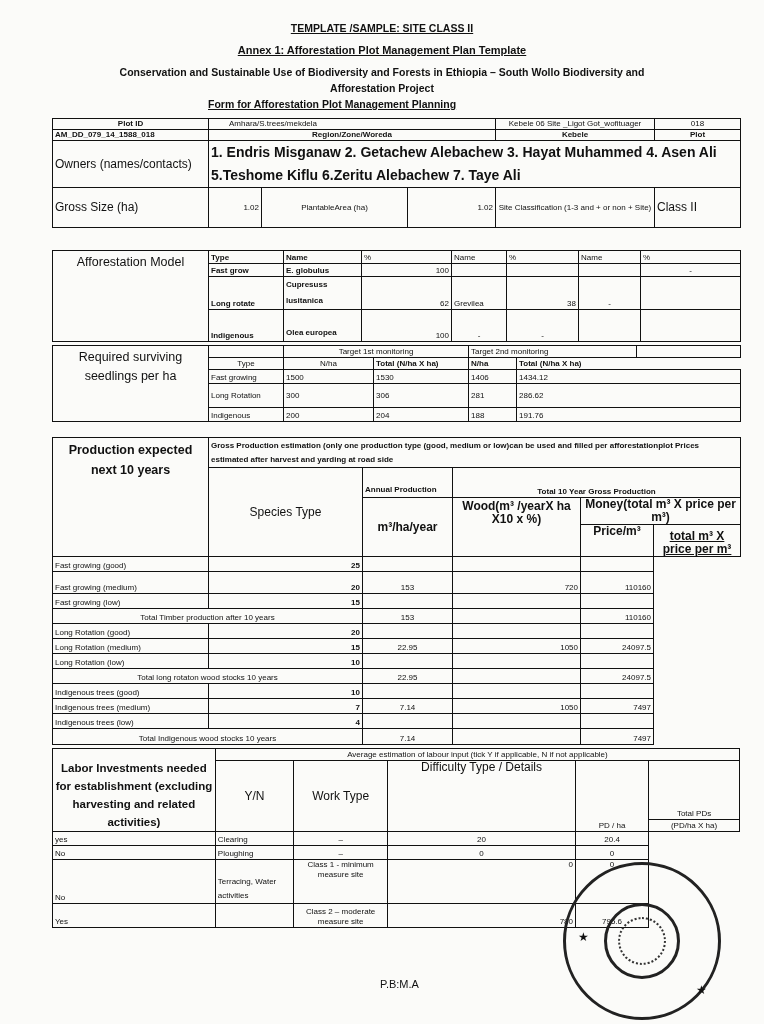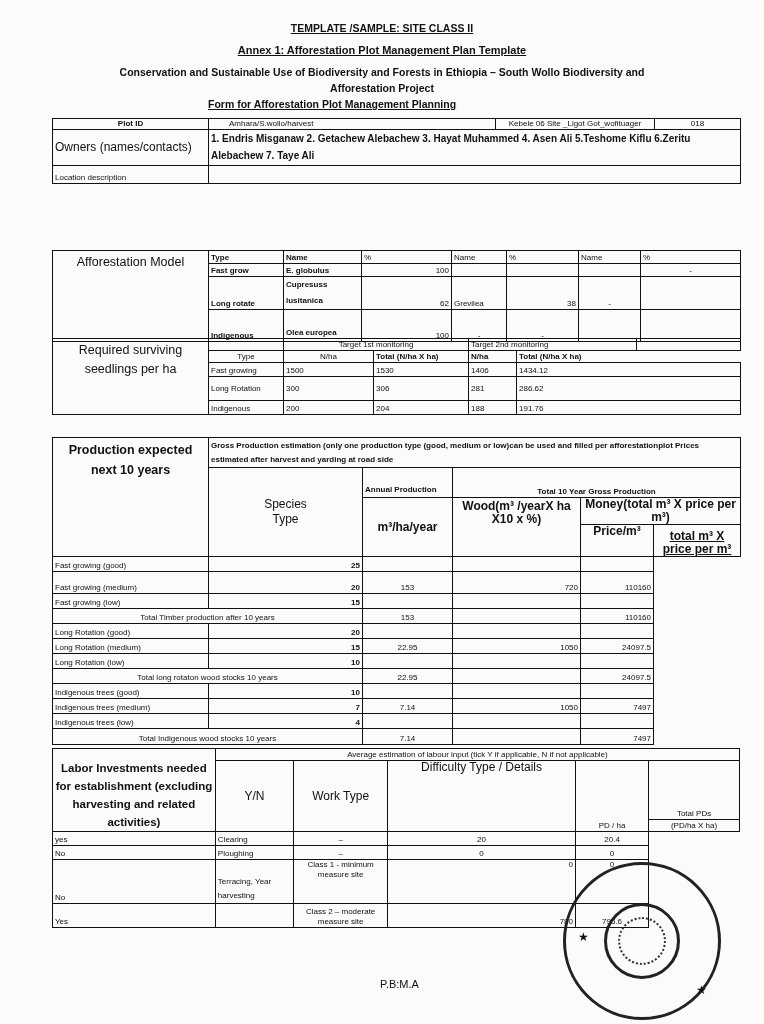--- a/index.html
+++ b/index.html
@@ -41,31 +41,41 @@
       <col style="width:53px">
       <col style="width:146px">
       <col style="width:88px">
       <col style="width:106px">
       <col style="width:53px">
       <col style="width:86px">
     </colgroup>
   <tbody>
       <tr style="height:11px">
     <td class="c b">Plot ID</td>
-    <td colspan="3" class="c" style="text-align:left;padding-left:20px">Amhara/S.wollo/harvest</td>
+    <td colspan="3" class="c" style="text-align:left;padding-left:20px">Amhara/S.trees/mekdela</td>
     <td colspan="2" class="c">Kebele 06  Site _Ligot   Got_wofituager</td>
     <td class="c">018</td>
   </tr>
+  <tr style="height:11px">
+    <td class="b">AM_DD_079_14_1588_018</td>
+    <td colspan="3" class="c b">Region/Zone/Woreda</td>
+    <td colspan="2" class="c b">Kebele</td>
+    <td class="c b">Plot</td>
+  </tr>
   <tr style="height:36px">
     <td class="mid" style="vertical-align:middle">Owners (names/contacts)</td>
-    <td colspan="6" class="b" style="font-size:10px;line-height:17px;vertical-align:top">1. Endris Misganaw  2. Getachew Alebachew  3. Hayat Muhammed  4.  Asen Ali  5.Teshome Kiflu  6.Zeritu Alebachew  7. Taye Ali</td>
-  </tr>
-  <tr style="height:18px">
-    <td>Location description</td>
-    <td colspan="6"></td>
+    <td colspan="6" class="b" style="font-size:14px;line-height:23px;vertical-align:top">1. Endris Misganaw  2. Getachew Alebachew  3. Hayat Muhammed  4.  Asen Ali  5.Teshome Kiflu  6.Zeritu Alebachew  7. Taye Ali</td>
+  </tr>
+  <tr style="height:40px">
+    <td class="big" style="vertical-align:middle">Gross Size (ha)</td>
+    <td class="r" style="vertical-align:middle">1.02</td>
+    <td class="c" style="vertical-align:middle">PlantableArea (ha)</td>
+    <td class="r" style="vertical-align:middle">1.02</td>
+    <td colspan="2" class="c" style="vertical-align:middle;line-height:13px">Site Classification (1-3 and + or non + Site)</td>
+    <td class="big" style="vertical-align:middle">Class II</td>
   </tr>
 </tbody>
   </table>
 
 <table style="left:52px; top:250px; width:688px;">
   <colgroup>
       <col style="width:156px">
       <col style="width:75px">
       <col style="width:78px">
       <col style="width:90px">
@@ -108,21 +118,21 @@
     <td class="b" style="line-height:16px">Olea europea</td>
     <td class="r">100</td>
     <td class="c">-</td>
     <td class="c">-</td>
     <td></td>
     <td></td>
   </tr>
 </tbody>
   </table>
 
-<table style="left:52px; top:338px; width:688px;">
+<table style="left:52px; top:345px; width:688px;">
   <colgroup>
       <col style="width:156px">
       <col style="width:75px">
       <col style="width:90px">
       <col style="width:95px">
       <col style="width:48px">
       <col style="width:120px">
       <col style="width:104px">
     </colgroup>
   <tbody>
@@ -172,21 +182,21 @@
       <col style="width:128px">
       <col style="width:73px">
       <col style="width:87px">
     </colgroup>
   <tbody>
       <tr style="height:30px">
     <td rowspan="18" class="sec" style="font-size:12.5px;line-height:20px;font-weight:bold">Production expected next 10 years</td>
     <td colspan="5" class="b" style="line-height:14px;vertical-align:middle">Gross Production estimation (only one production type (good, medium or low)can be used and filled per afforestationplot Prices estimated after harvest and yarding at road side</td>
   </tr>
   <tr style="height:30px">
-    <td rowspan="3" class="c big" style="vertical-align:middle;padding:0 48px">Species Type</td>
+    <td rowspan="3" class="c big" style="vertical-align:middle;padding:0 33px">Species Type</td>
     <td class="b" style="line-height:14px">Annual Production</td>
     <td colspan="3" class="c b">Total 10 Year Gross Production</td>
   </tr>
   <tr style="height:26px">
     <td rowspan="2" class="c b mid" style="vertical-align:middle">m³/ha/year</td>
     <td rowspan="2" class="c b mid" style="vertical-align:top;padding-top:2px">Wood(m³ /yearX ha  X10 x %)</td>
     <td colspan="2" class="c b mid">Money(total m³  X  price per m³)</td>
   </tr>
   <tr style="height:32px">
     <td class="c b mid" style="vertical-align:top">Price/m³</td>
@@ -313,21 +323,21 @@
       </tr>
       <tr style="height: 14px;">
         <td class="">No</td>
         <td class="">Ploughing</td>
         <td class="c">–</td>
         <td class="c">0</td>
         <td class="c">0</td>
       </tr>
       <tr style="height: 44px;">
         <td class="">No</td>
-        <td class="" style="line-height: 14px;">Terracing, Year harvesting</td>
+        <td class="" style="line-height: 14px;">Terracing, Water activities</td>
         <td class="c" style="vertical-align: top;">Class 1 - minimum measure site</td>
         <td class="c" style="vertical-align: top; text-align: right;">0</td>
         <td class="c" style="vertical-align: top;">0</td>
       </tr>
       <tr style="height: 24px;">
         <td class="">Yes</td>
         <td class=""></td>
         <td class="c">Class 2 – moderate measure site</td>
         <td class="c" style="text-align: right;">780</td>
         <td class="c">795.6</td>

